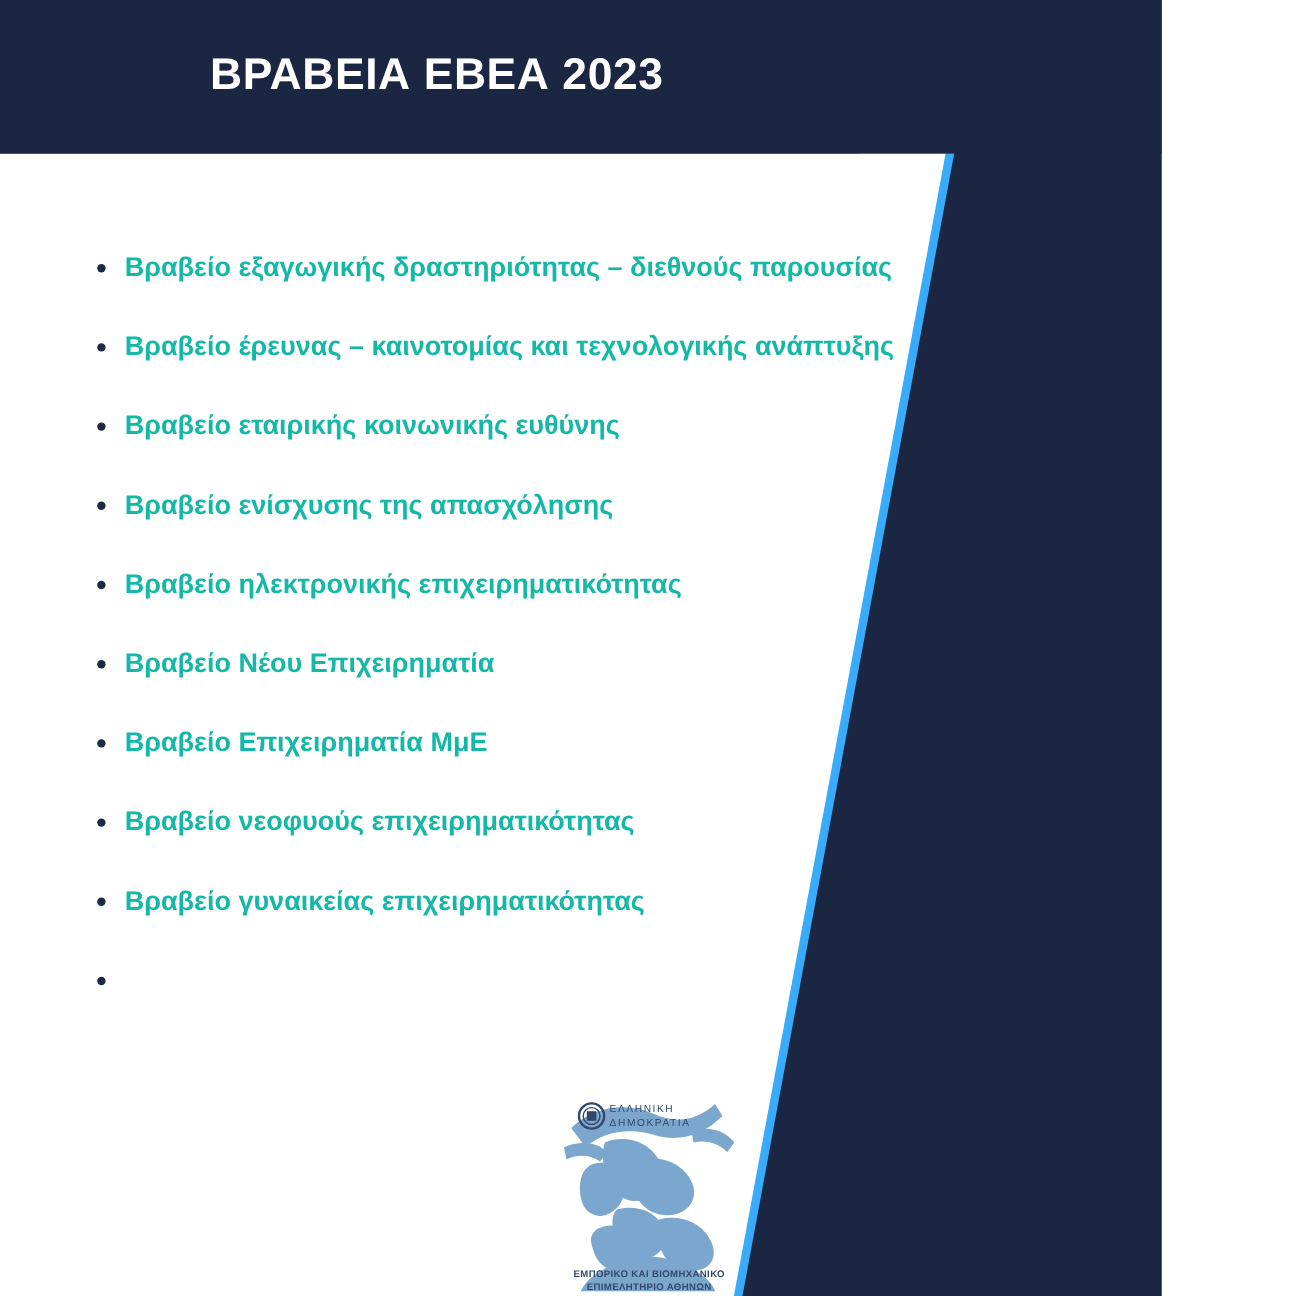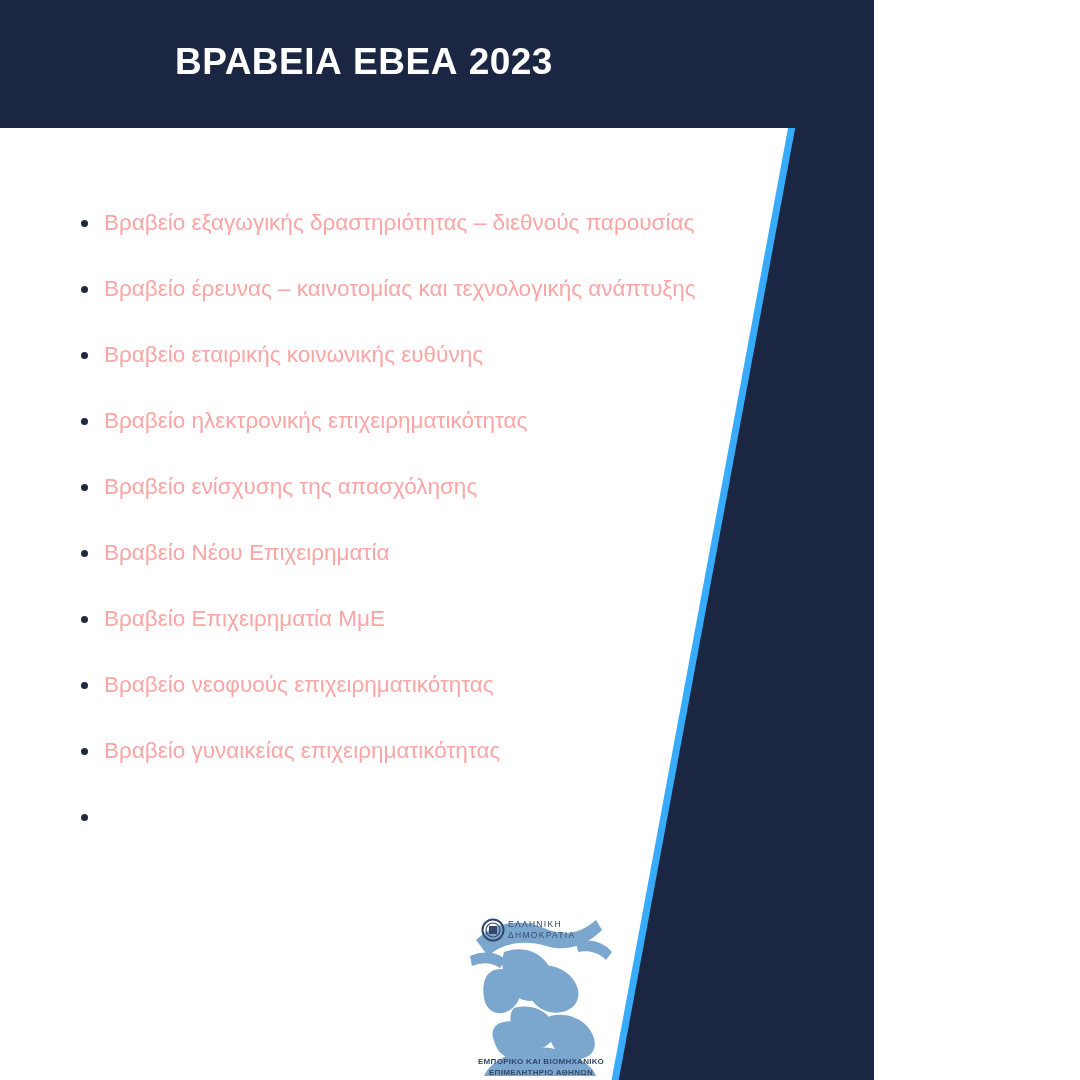--- a/index.html
+++ b/index.html
@@ -3,21 +3,21 @@
 <meta charset="utf-8">
 <title>ΒΡΑΒΕΙΑ ΕΒΕΑ 2023</title>
 <style>
   html, body {
     margin: 0;
     padding: 0;
     background: #ffffff;
   }
   #slide {
     position: relative;
-    width: 874px;
+    width: 968px;
     height: 1080px;
     overflow: hidden;
     background: #1b2742;
     font-family: "Liberation Sans", "DejaVu Sans", sans-serif;
   }
 
   
   .bg-layer {
     position: absolute;
     inset: 0;
@@ -93,23 +93,24 @@
     left: 3px;
     top: 50%;
     width: 7px;
     height: 7px;
     margin-top: -3px;
     border-radius: 50%;
     background: #1f2a40;
   }
   .award-label {
     font-size: 22.5px;
-    color: #fca5a5;
+    color: #14b8a6;
     line-height: 1.25;
     white-space: nowrap;
+    font-weight: bold;
   }
 
   
   .logo {
     position: absolute;
     left: 470px;
     top: 912px;
     width: 142px;
     height: 168px;
     text-align: center;
@@ -138,25 +139,25 @@
     <li class="award-item">
       <span class="award-bullet"></span>
       <span class="award-label">Βραβείο έρευνας – καινοτομίας και τεχνολογικής ανάπτυξης</span>
     </li>
     <li class="award-item">
       <span class="award-bullet"></span>
       <span class="award-label">Βραβείο εταιρικής κοινωνικής ευθύνης</span>
     </li>
     <li class="award-item">
       <span class="award-bullet"></span>
+      <span class="award-label">Βραβείο ενίσχυσης της απασχόλησης</span>
+    </li>
+    <li class="award-item">
+      <span class="award-bullet"></span>
       <span class="award-label">Βραβείο ηλεκτρονικής επιχειρηματικότητας</span>
-    </li>
-    <li class="award-item">
-      <span class="award-bullet"></span>
-      <span class="award-label">Βραβείο ενίσχυσης της απασχόλησης</span>
     </li>
     <li class="award-item">
       <span class="award-bullet"></span>
       <span class="award-label">Βραβείο Νέου Επιχειρηματία</span>
     </li>
     <li class="award-item">
       <span class="award-bullet"></span>
       <span class="award-label">Βραβείο Επιχειρηματία ΜμΕ</span>
     </li>
     <li class="award-item">

